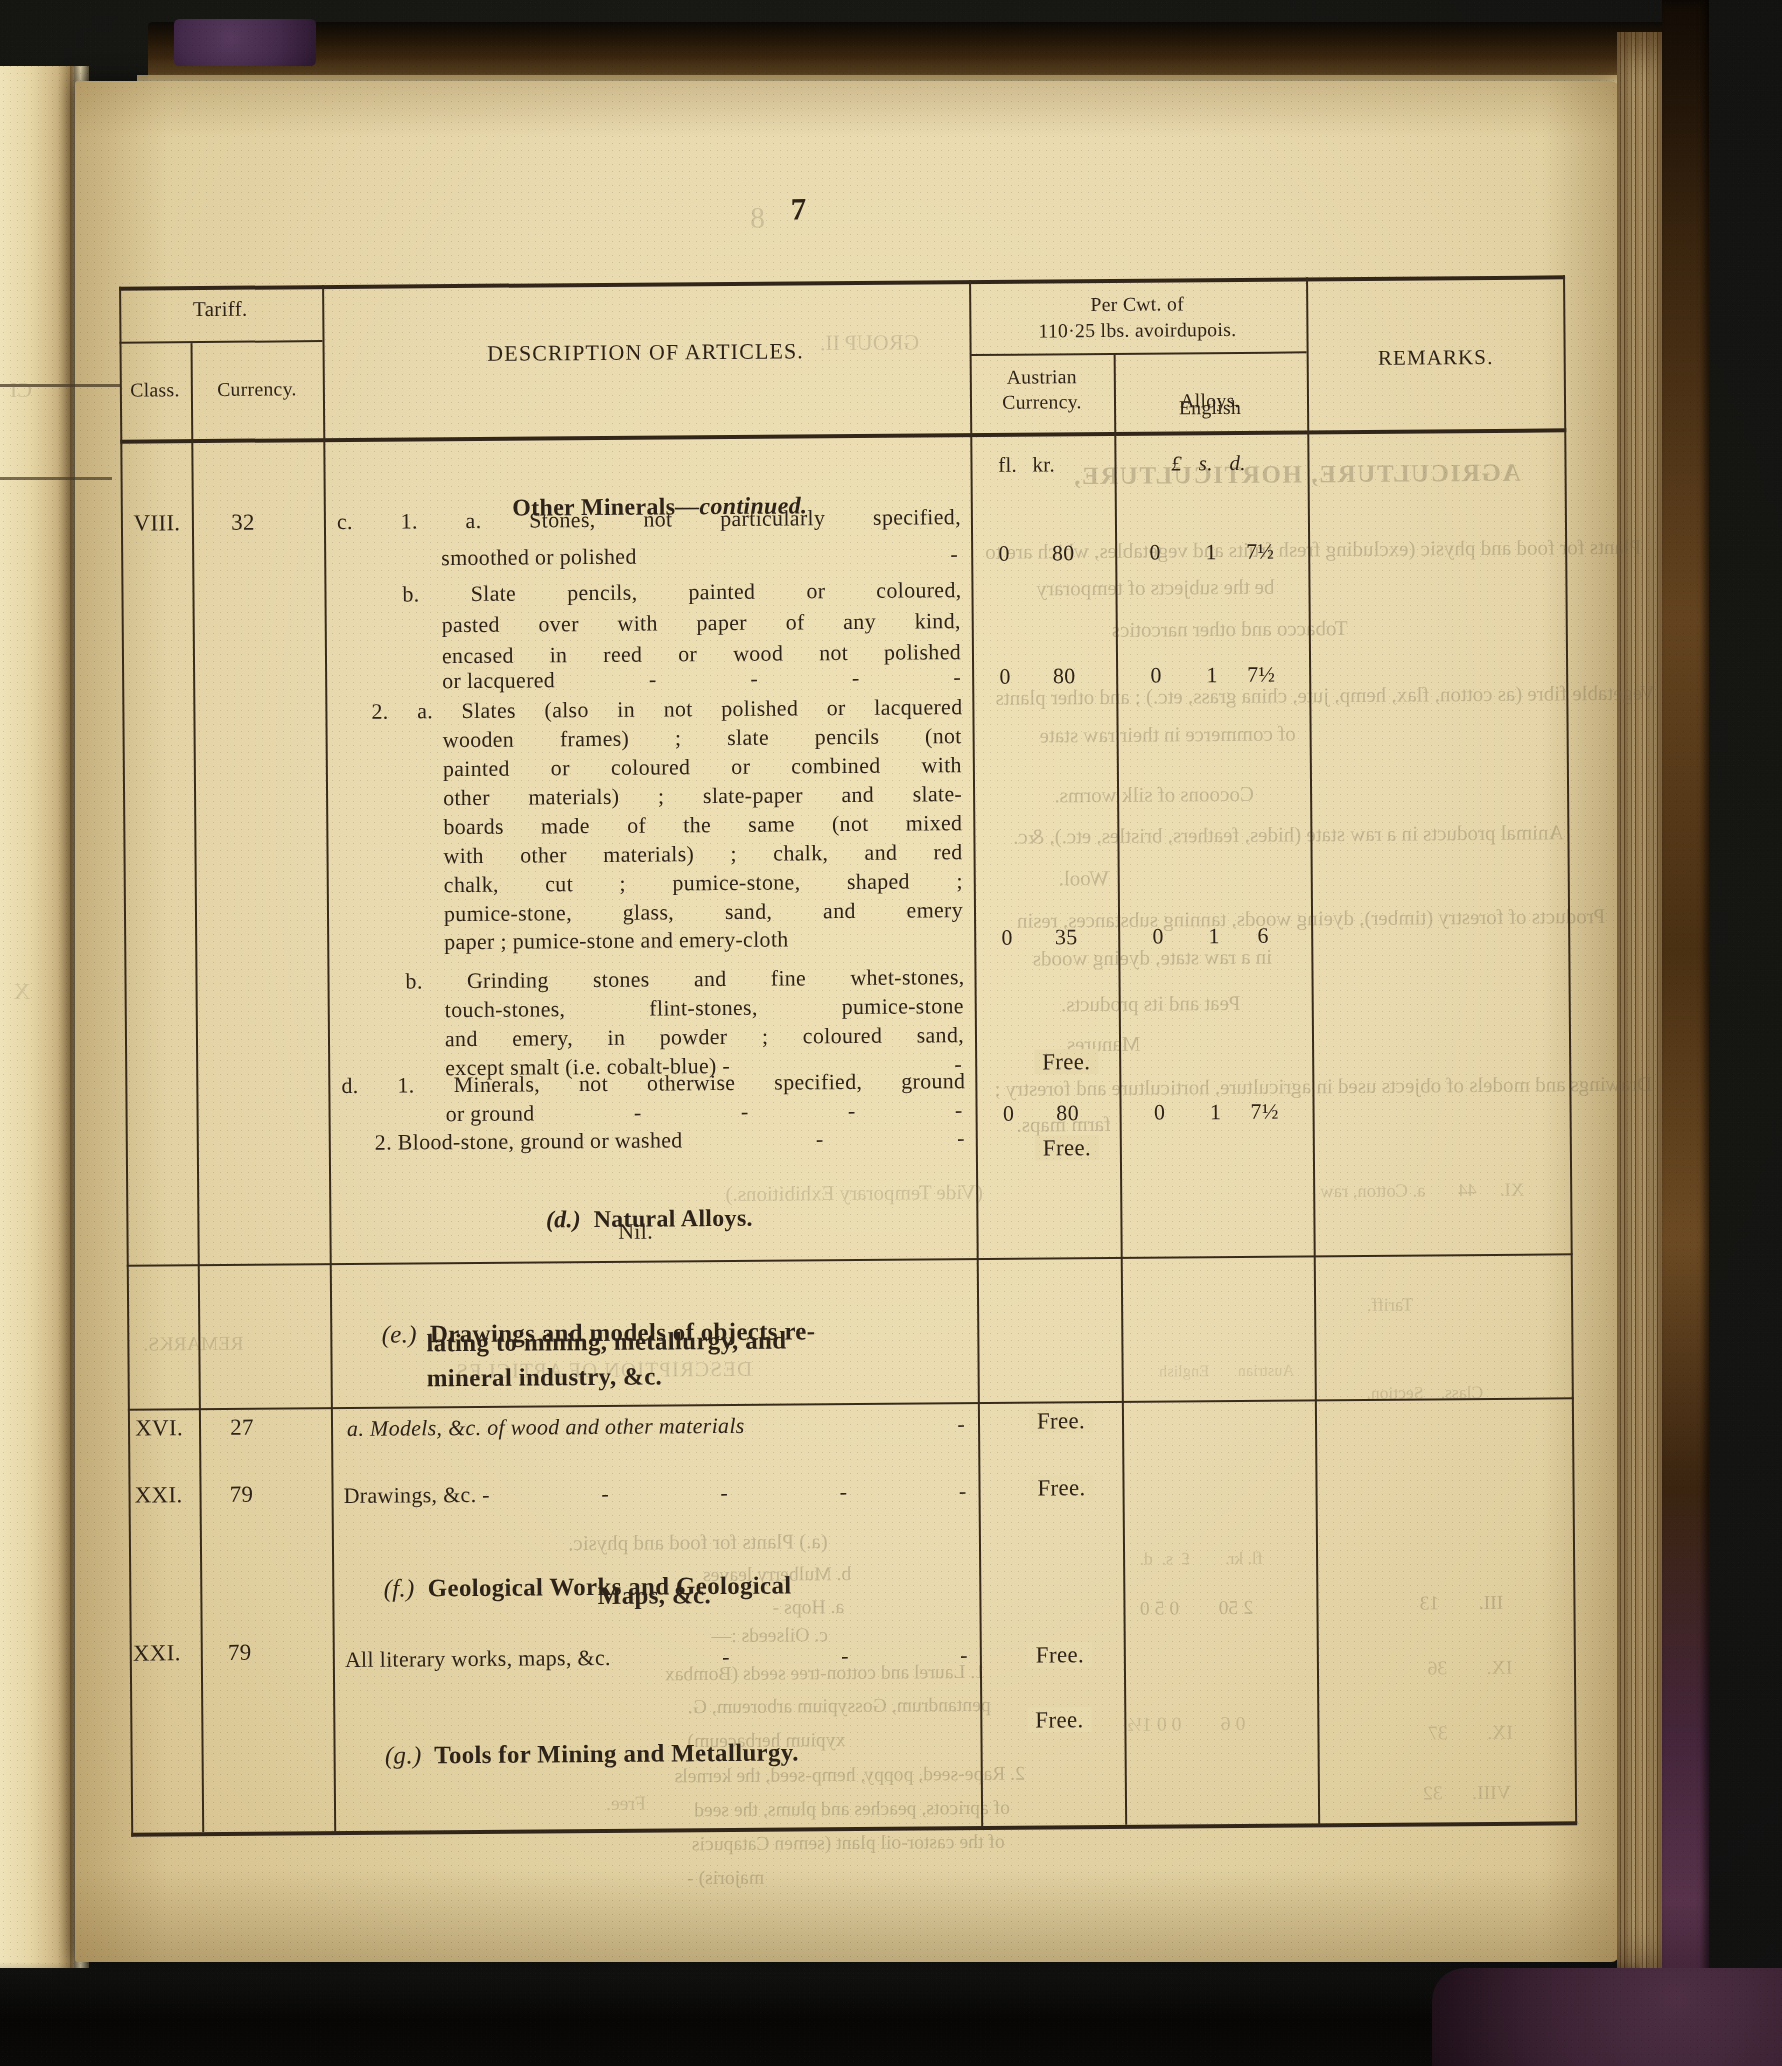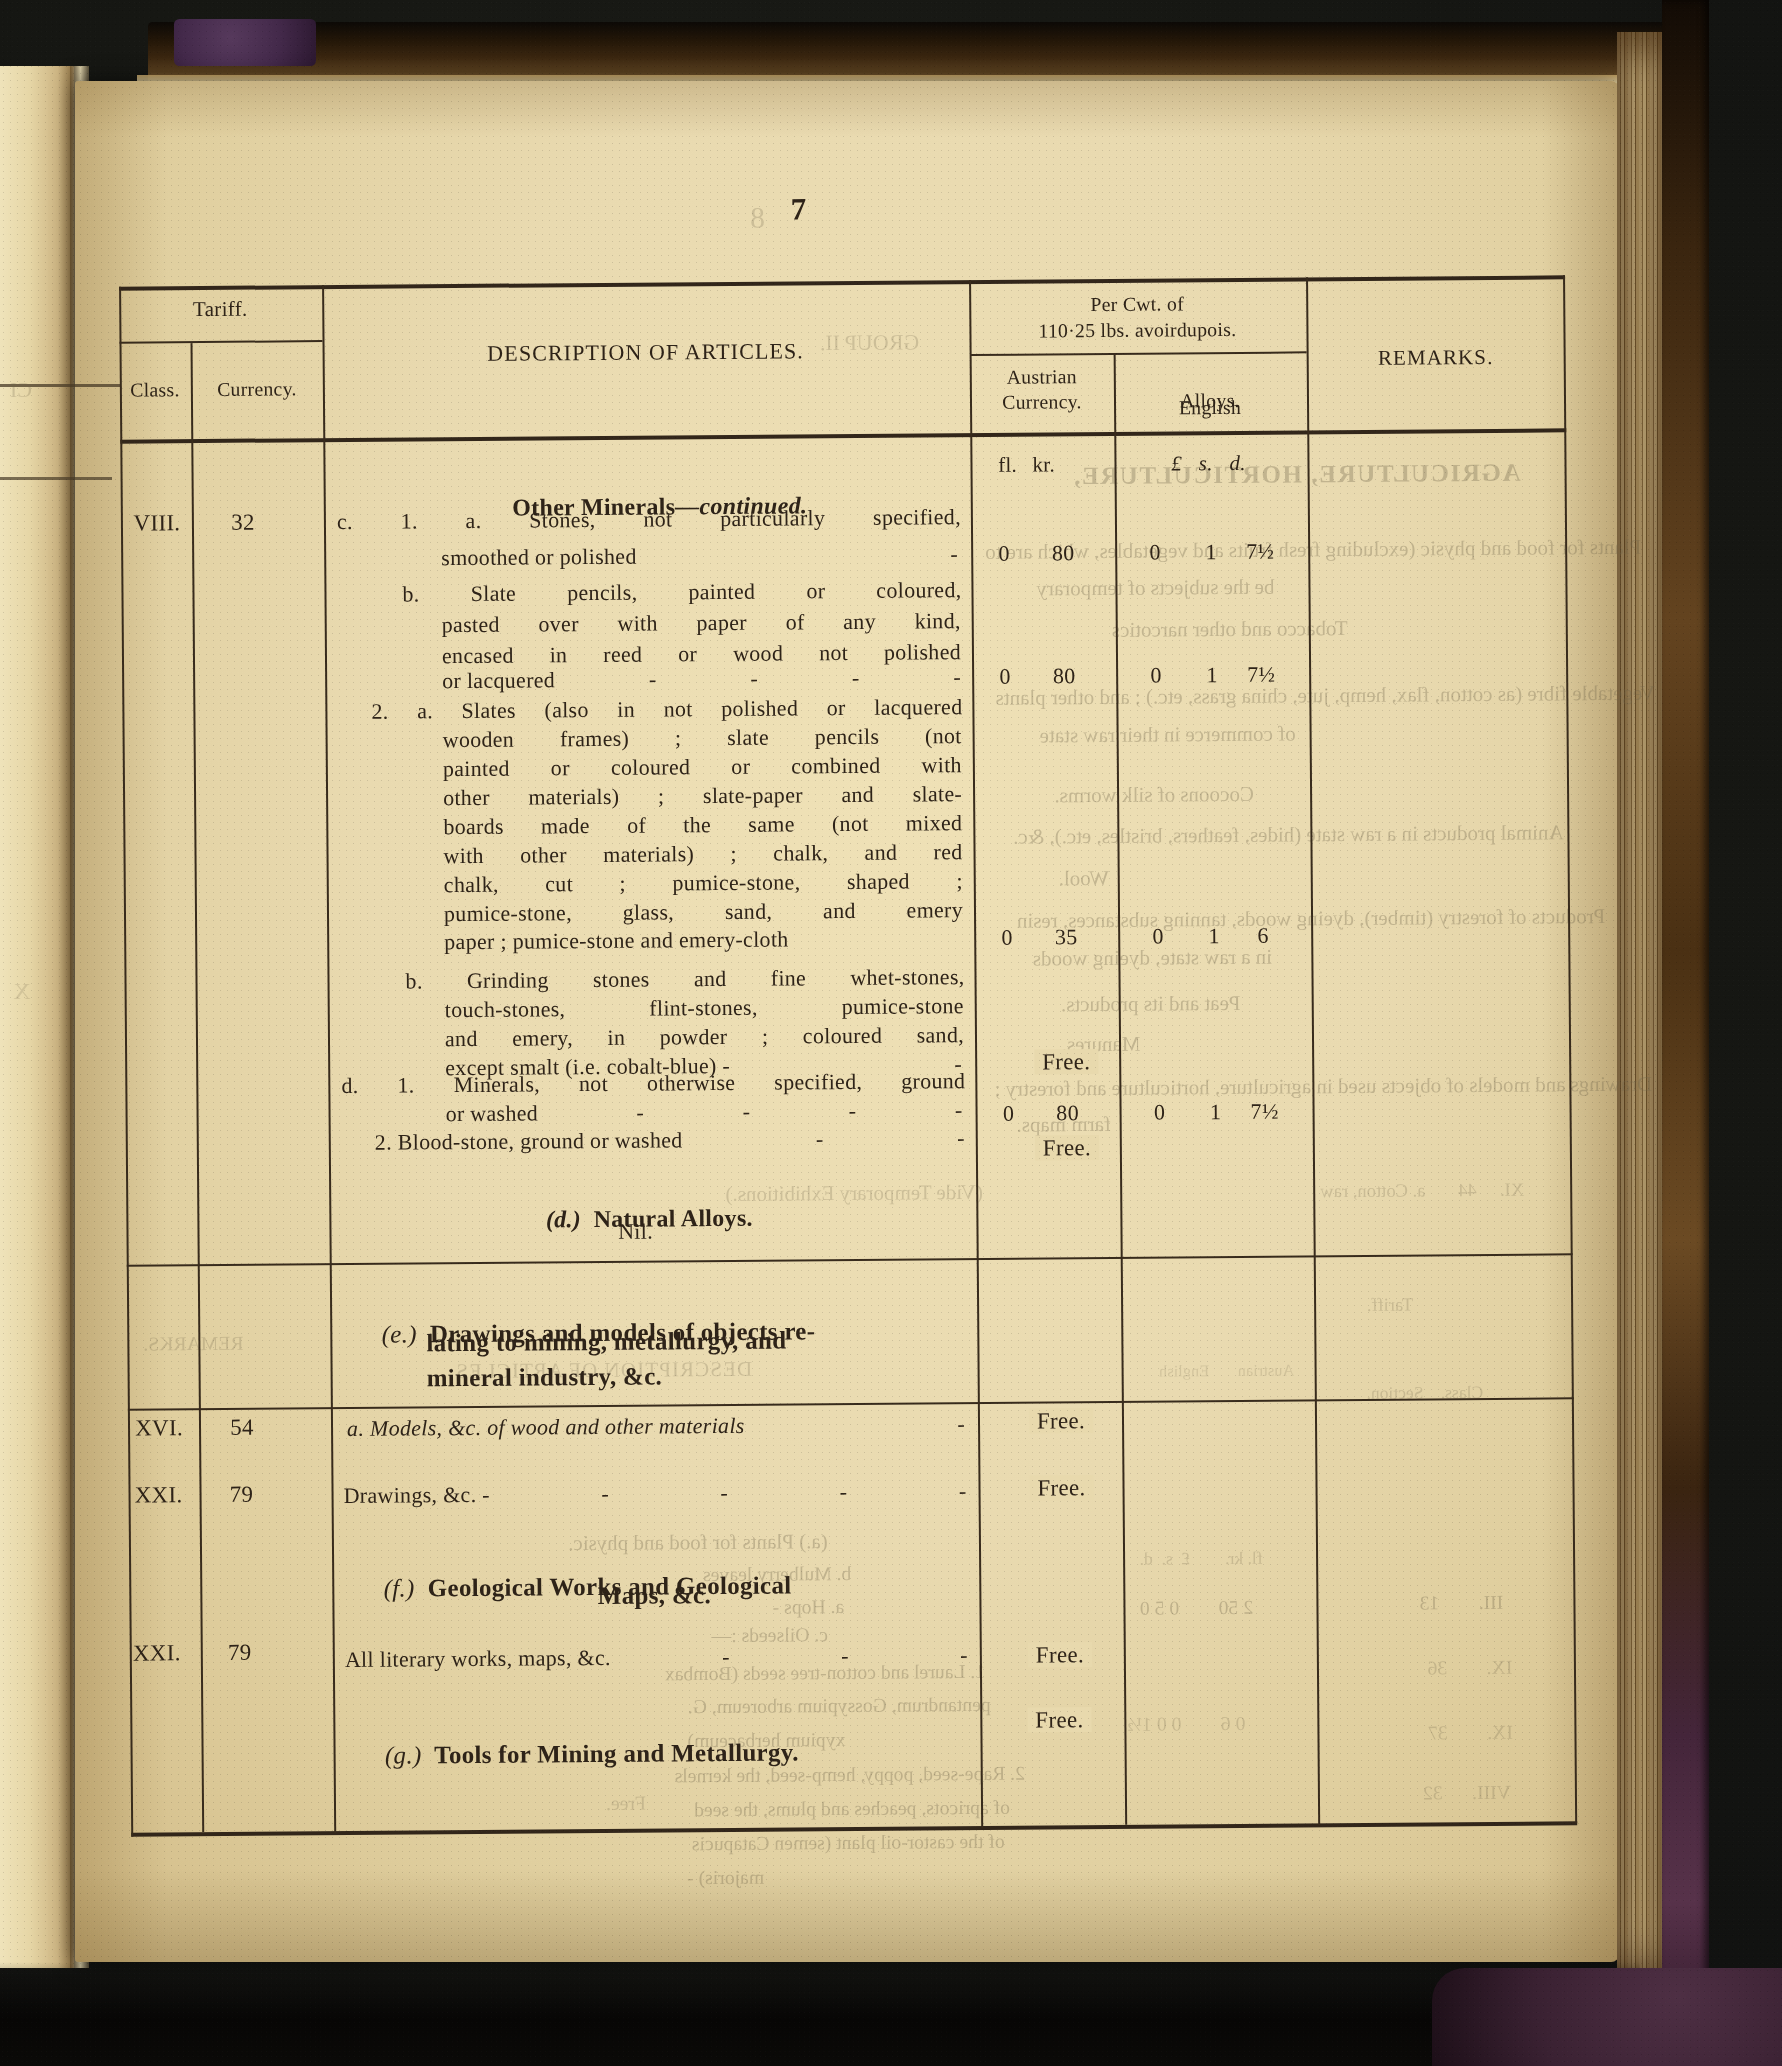--- a/index.html
+++ b/index.html
@@ -164,21 +164,21 @@
     <div class="t c f36" style="left:1047px;top:392px;">Currency.</div>
     <div class="t c f36" style="left:1215px;top:367px;margin-top:32px;">English</div>
     <div class="t c f36" style="left:1215px;top:392px;">Alloys.</div>
     <div class="t c f38" style="left:1441px;top:350px;letter-spacing:1.1px;">REMARKS.</div>
     <div class="t c f38" style="left:1031px;top:454px;word-spacing:9.8px;">fl. kr.</div>
     <div class="t c f38 i" style="left:1213px;top:454px;">£   s.   d.</div>
 
     <div class="t c f42" style="left:161px;top:505px;">VIII.</div>
     <div class="t c f42" style="left:247px;top:505px;">32</div>
     <div class="t c f42" style="left:156px;top:1410px;">XVI.</div>
-    <div class="t c f42" style="left:239px;top:1410px;">54</div>
+    <div class="t c f42" style="left:239px;top:1410px;">27</div>
     <div class="t c f42" style="left:155px;top:1477px;">XXI.</div>
     <div class="t c f42" style="left:238px;top:1477px;">79</div>
     <div class="t c f42" style="left:152px;top:1635px;">XXI.</div>
     <div class="t c f42" style="left:235px;top:1635px;">79</div>
 
     <div class="t f44 b" style="left:645px;top:465px;transform:translateX(-50%);">
       <span>Other Minerals</span><span class="i">—continued.</span>
     </div>
 
     <div class="t f40 just" style="left:341px;top:505px;width:624px;">c. 1. a. Stones, not particularly specified,</div>
@@ -194,21 +194,21 @@
     <div class="t f40 just" style="left:445px;top:811px;width:519px;">boards made of the same (not mixed</div>
     <div class="t f40 just" style="left:445px;top:840px;width:519px;">with other materials) ; chalk, and red</div>
     <div class="t f40 just" style="left:445px;top:869px;width:519px;">chalk, cut ;  pumice-stone, shaped ;</div>
     <div class="t f40 just" style="left:445px;top:898px;width:519px;">pumice-stone, glass, sand, and emery</div>
     <div class="t f40" style="left:445px;top:926px;">paper ; pumice-stone and emery-cloth</div>
     <div class="t f40 just" style="left:406px;top:965px;width:559px;">b. Grinding stones and fine whet-stones,</div>
     <div class="t f40 just" style="left:445px;top:994px;width:519px;">touch-stones, flint-stones, pumice-stone</div>
     <div class="t f40 just" style="left:445px;top:1023px;width:519px;">and emery, in powder ; coloured sand,</div>
     <div class="t f40 dl" style="left:445px;top:1052px;width:517px;"><span>except smalt (i.e. cobalt-blue) -</span><span>-</span></div>
     <div class="t f40 just" style="left:341px;top:1069px;width:624px;">d. 1. Minerals, not otherwise specified, ground</div>
-    <div class="t f40 dl" style="left:445px;top:1098px;width:517px;"><span>or washed</span><span>-</span><span>-</span><span>-</span><span>-</span></div>
+    <div class="t f40 dl" style="left:445px;top:1098px;width:517px;"><span>or ground</span><span>-</span><span>-</span><span>-</span><span>-</span></div>
     <div class="t f40 dl" style="left:374px;top:1126px;width:590px;"><span>2. Blood-stone, ground or washed</span><span>-</span><span>-</span></div>
 
     <div class="t f44 b c" style="left:629px;top:1177px;">
       <span class="i">(d.)</span>  <span>Natural Alloys.</span>
     </div>
     <div class="t c f40" style="left:634px;top:1217px;text-align:right;">Nil.</div>
 
     <div class="t f46 b" style="left:340px;top:1289px;">
       <span class="i" style="font-weight:normal">(e.)</span>  <span>Drawings and models of objects re-</span>
     </div>

